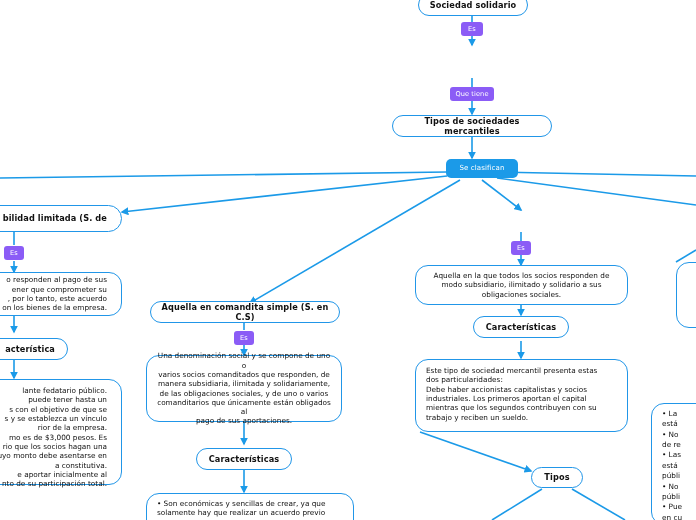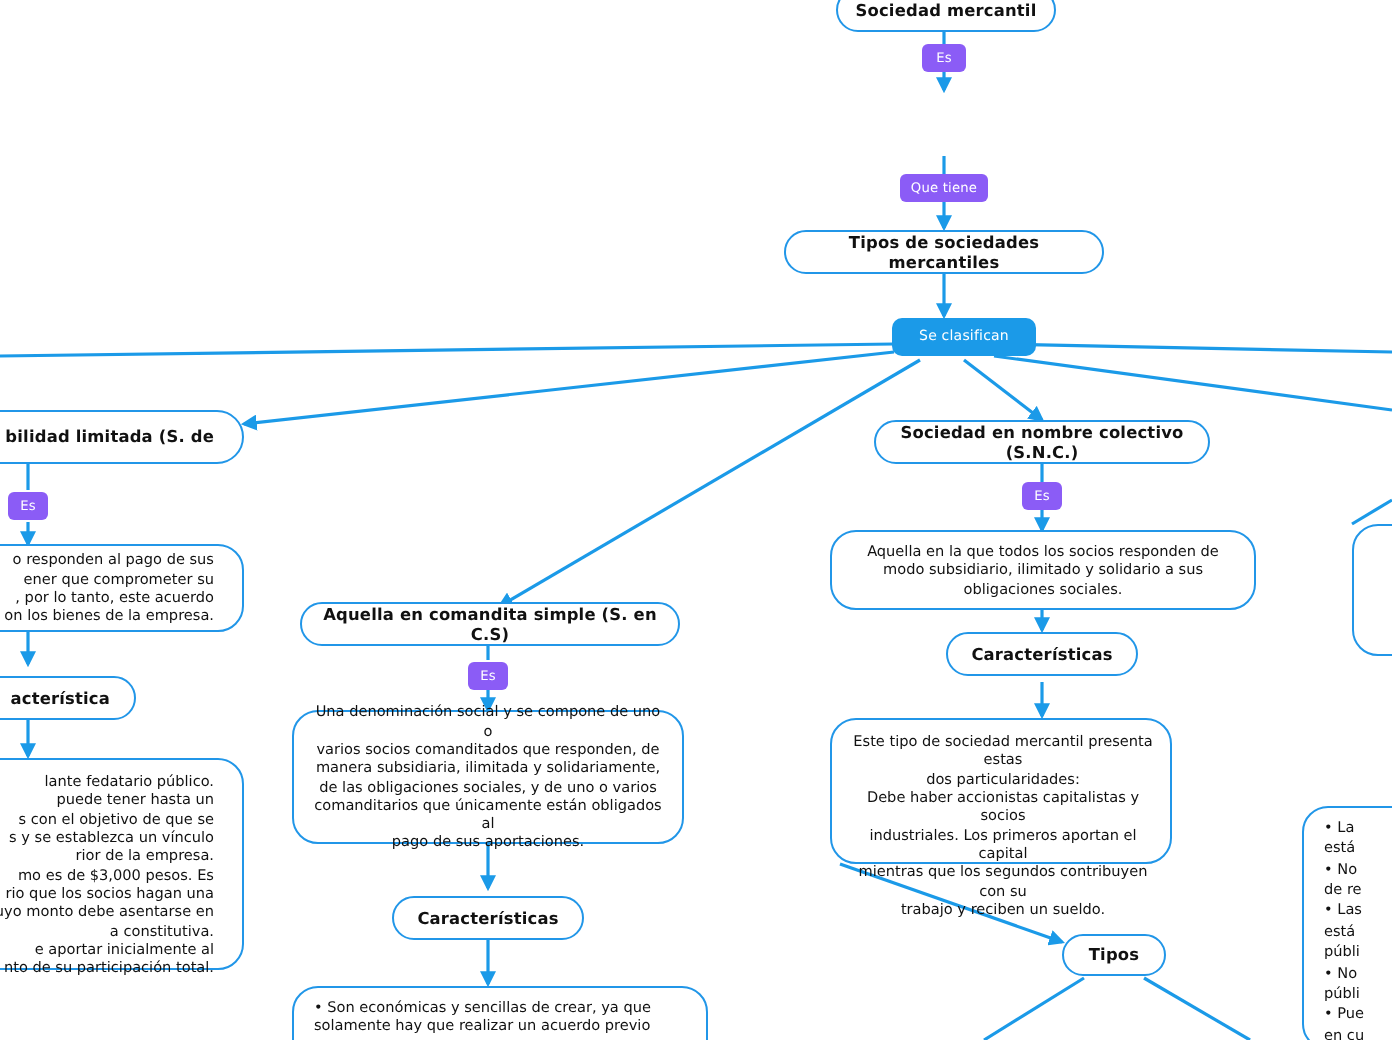--- a/index.html
+++ b/index.html
@@ -115,21 +115,21 @@
       <line x1="420" y1="432" x2="531" y2="471" marker-end="url(#arw)"></line>
 
       <line x1="542" y1="489" x2="492" y2="520"></line>
       <line x1="572" y1="489" x2="625" y2="520"></line>
 
       <line x1="696" y1="250" x2="676" y2="262"></line>
     </g>
   </svg>
 
   <div class="node title" style="left:418px;top:-6px;width:110px;height:22px;">
-    <span class="txt">Sociedad mercantil</span>
+    <span class="txt">Sociedad solidario</span>
   </div>
 
   <div class="pill" style="left:461px;top:22px;width:22px;height:14px;">
     <span>Es</span>
   </div>
 
 
   <div class="pill" style="left:450px;top:87px;width:44px;height:14px;">
     <span>Que tiene</span>
   </div>
@@ -194,39 +194,36 @@
 
   <div class="node title" style="left:196px;top:448px;width:96px;height:22px;">
     <span class="txt">Características</span>
   </div>
 
   <div class="node body left-align" style="left:146px;top:493px;width:208px;height:40px;align-items:flex-start;padding-top:5px;padding-left:10px;">
     <span class="txt">• Son económicas y sencillas de crear, ya que
 solamente hay que realizar un acuerdo previo</span>
   </div>
 
-  <div class="node title" style="left:437px;top:210px;width:168px;height:22px;">
-    <span class="txt">Sociedad en nombre colectivo (S.N.C.)</span>
-  </div>
 
   <div class="pill" style="left:511px;top:241px;width:20px;height:14px;">
     <span>Es</span>
   </div>
 
   <div class="node body" style="left:415px;top:265px;width:213px;height:40px;">
     <span class="txt">Aquella en la que todos los socios responden de
 modo subsidiario, ilimitado y solidario a sus
 obligaciones sociales.</span>
   </div>
 
   <div class="node title" style="left:473px;top:316px;width:96px;height:22px;">
     <span class="txt">Características</span>
   </div>
 
-  <div class="node body left-align" style="left:415px;top:359px;width:171px;height:73px;align-items:flex-start;padding-top:6px;padding-left:10px;text-align:center;">
+  <div class="node body left-align" style="left:415px;top:359px;width:213px;height:73px;align-items:flex-start;padding-top:6px;padding-left:10px;">
     <span class="txt">Este tipo de sociedad mercantil presenta estas
 dos particularidades:
 Debe haber accionistas capitalistas y socios
 industriales. Los primeros aportan el capital
 mientras que los segundos contribuyen con su
 trabajo y reciben un sueldo.</span>
   </div>
 
   <div class="node title" style="left:531px;top:467px;width:52px;height:21px;">
     <span class="txt">Tipos</span>

